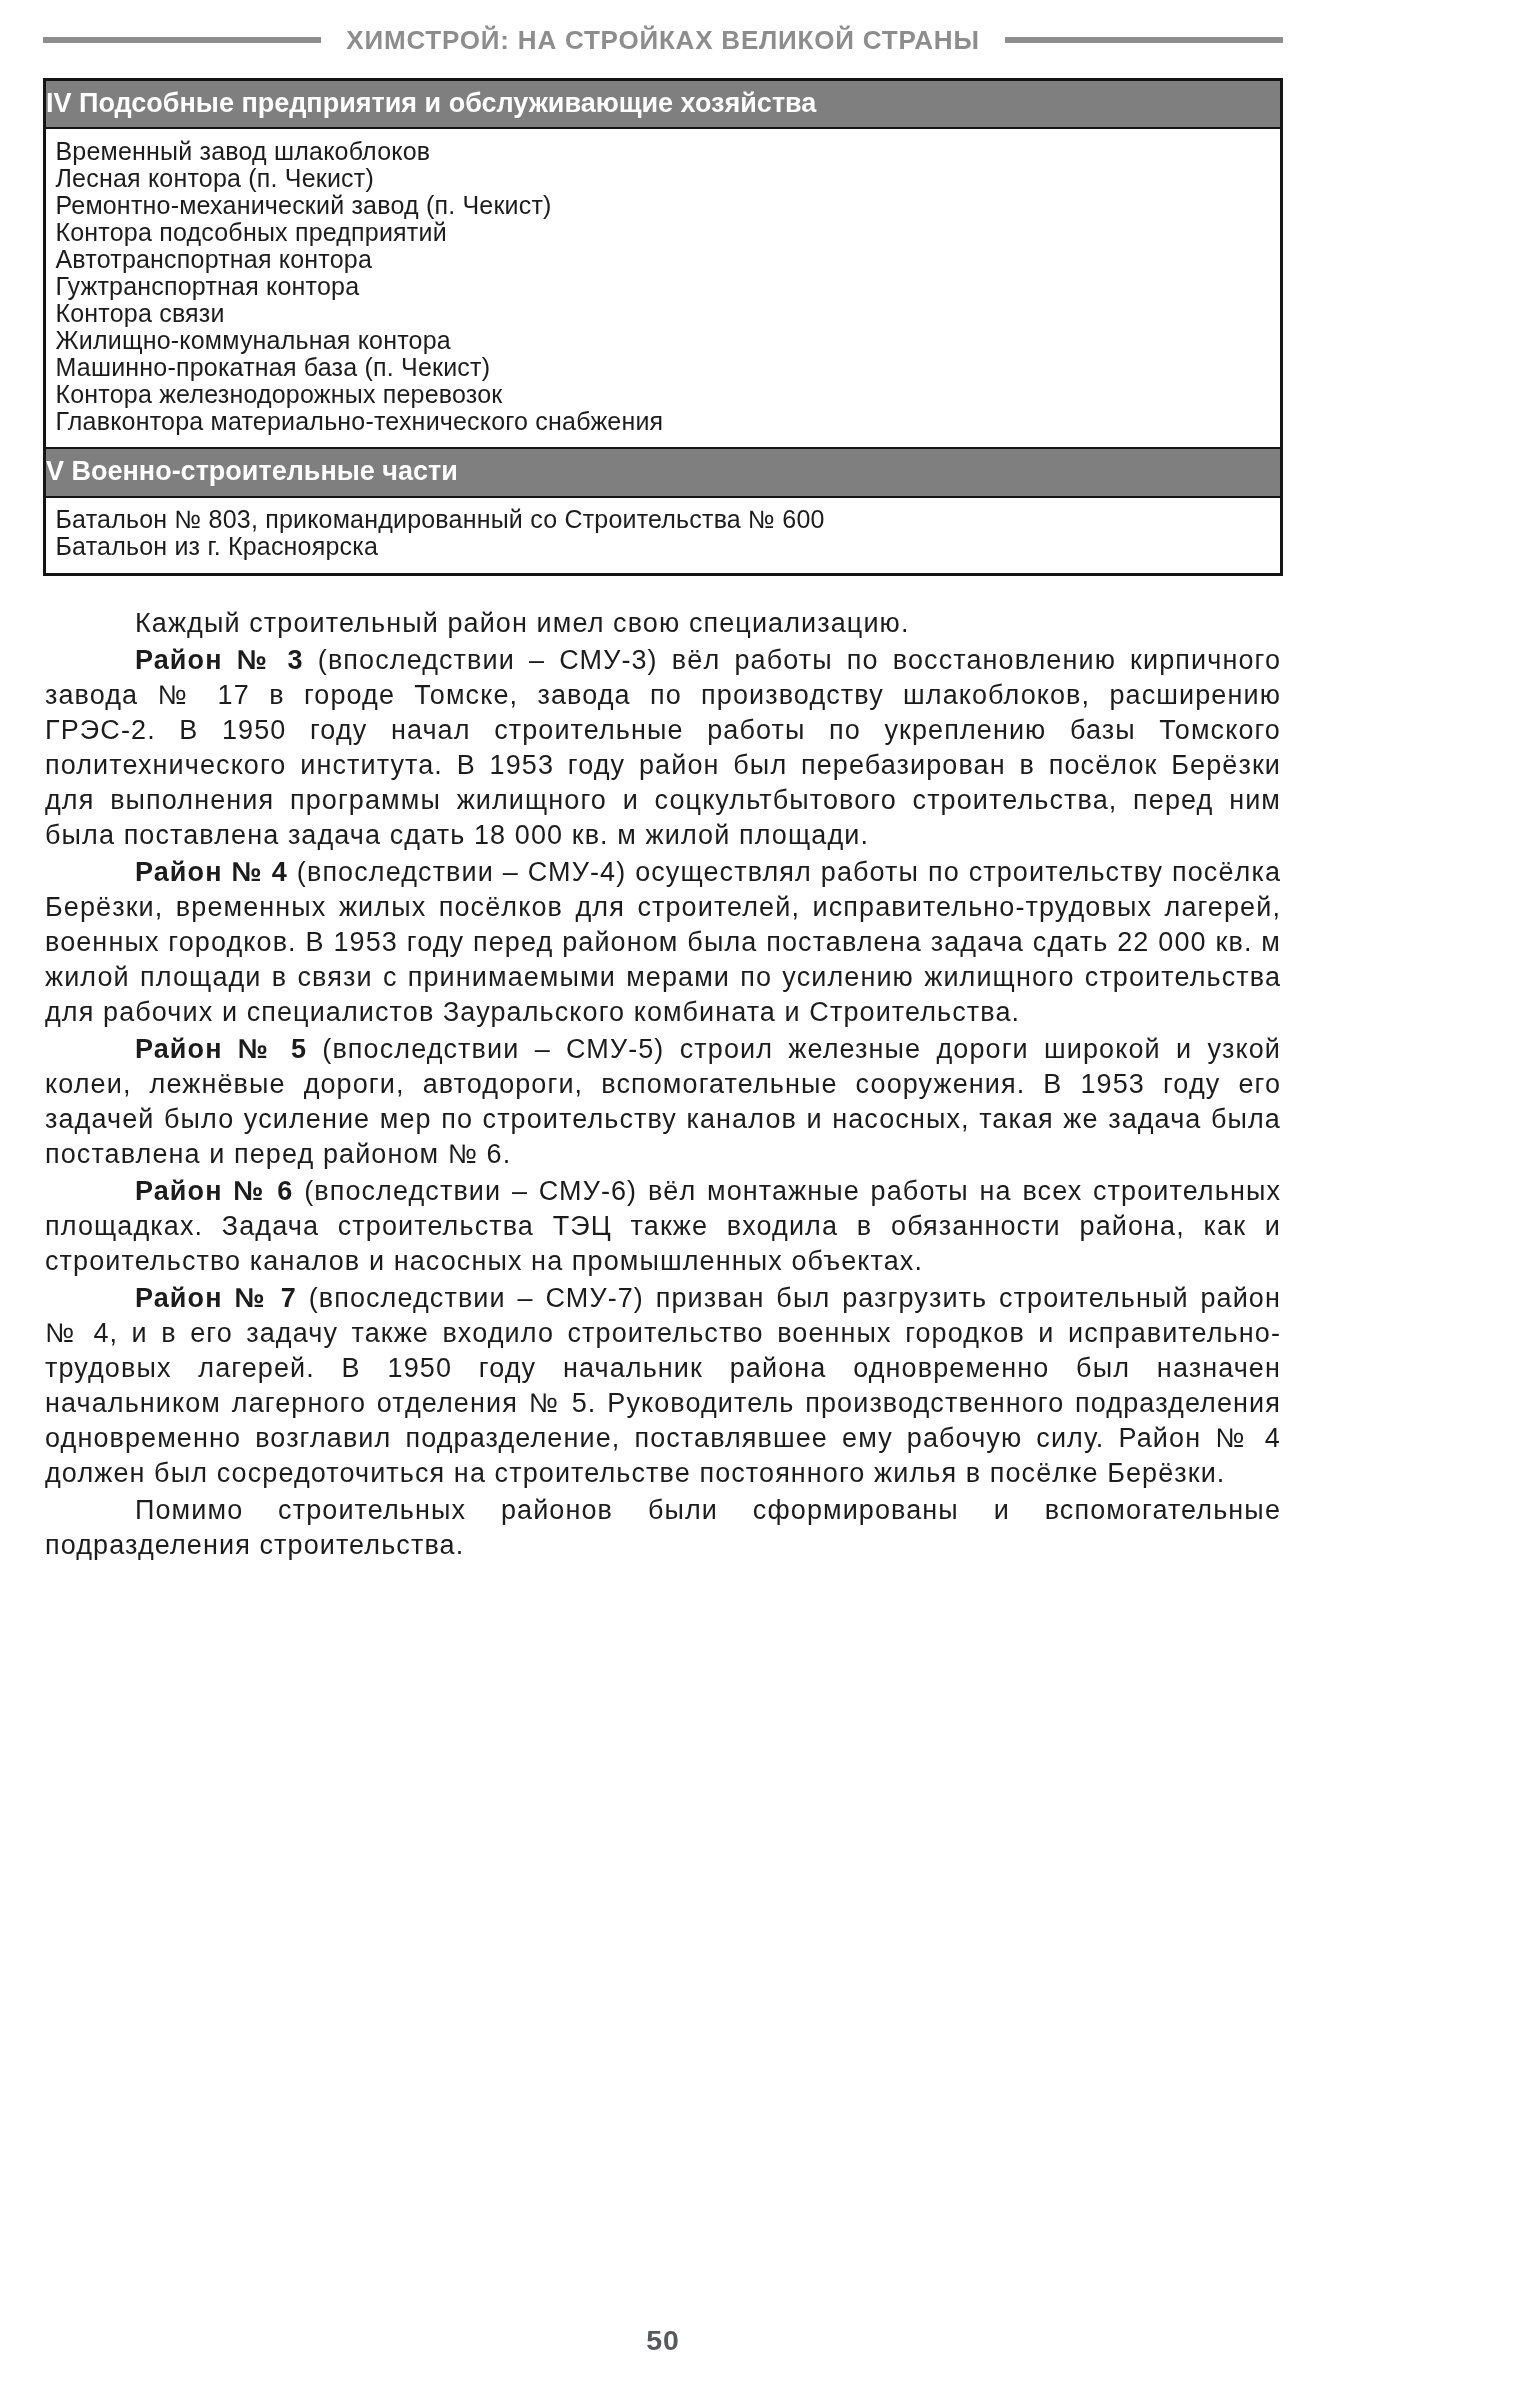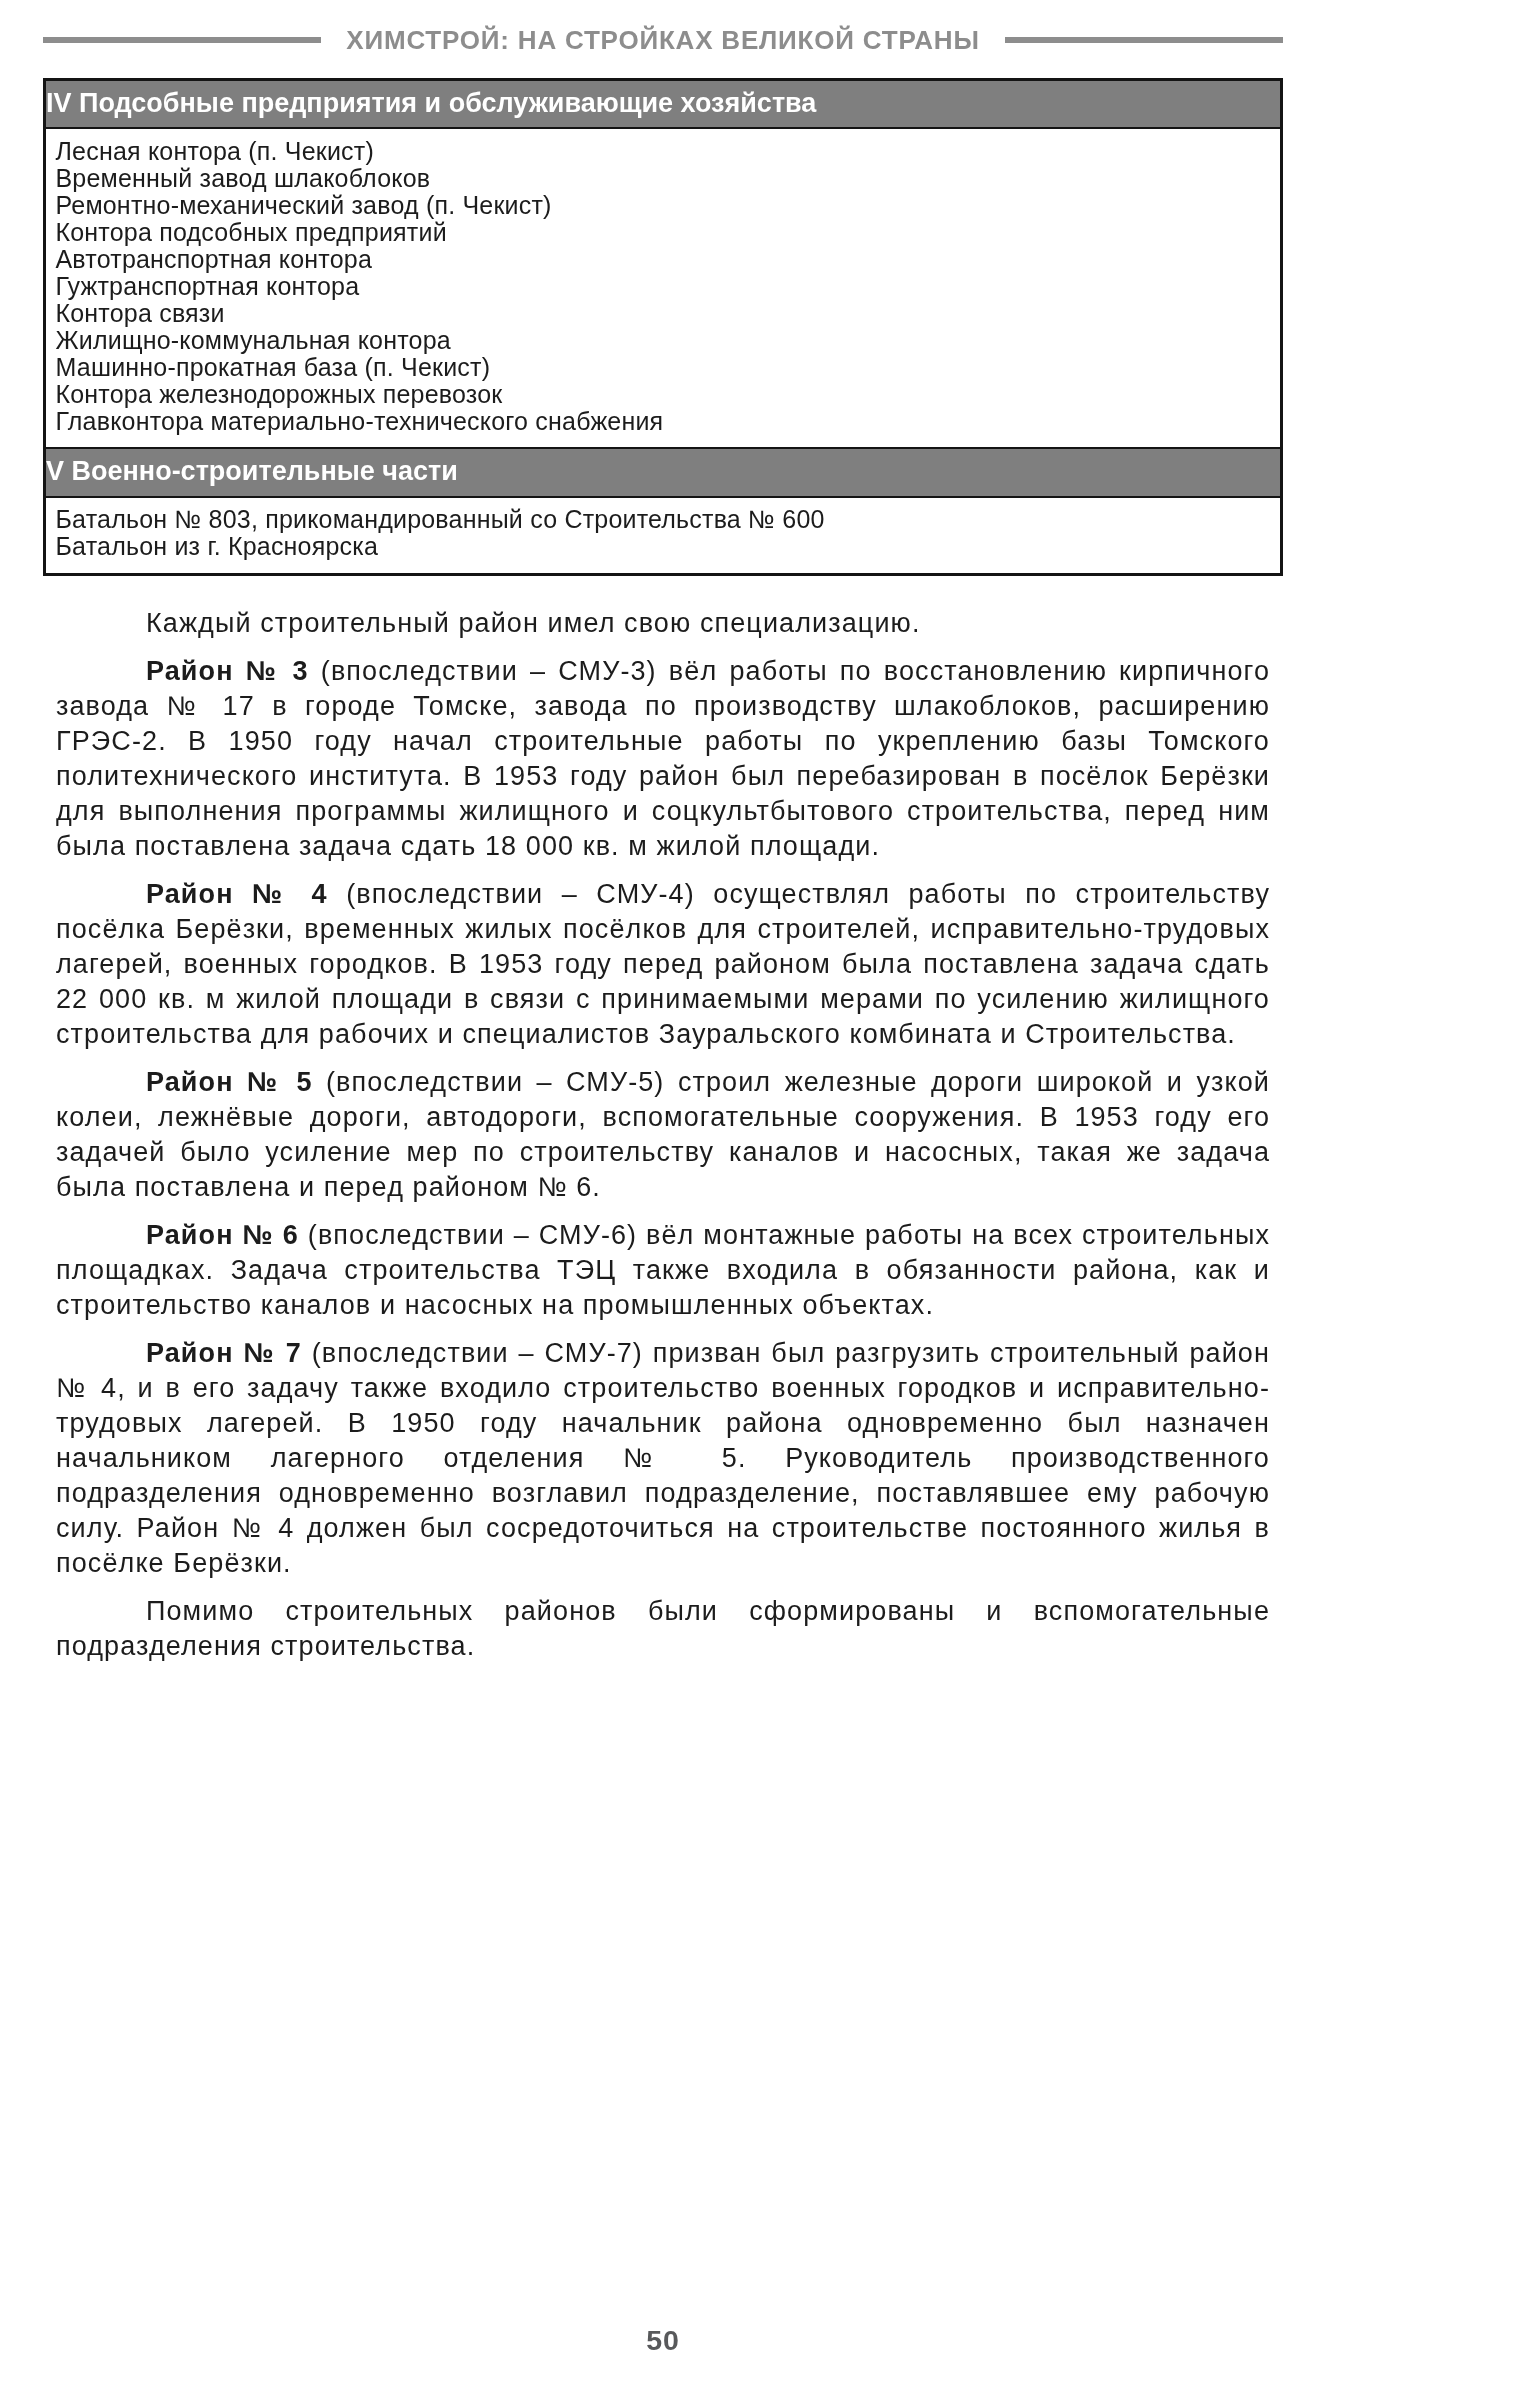--- a/index.html
+++ b/index.html
@@ -66,21 +66,21 @@
   
   .content {
     margin-top: 30px;
     font-size: 27px;
     line-height: 35px;
     color: var(--body-text);
     text-align: justify;
     letter-spacing: 1.1px;
   }
   .content p {
-    margin: 13px;
+    margin: 2px;
     text-indent: 90px;
   }
   .content p b { font-weight: bold; }
   
   .page-number {
     position: absolute;
     left: 0;
     right: 0;
     bottom: 44px;
     text-align: center;
@@ -98,22 +98,22 @@
   <div class="running-header">
     <span class="rh-rule"></span>
     <span class="rh-title">ХИМСТРОЙ: НА СТРОЙКАХ ВЕЛИКОЙ СТРАНЫ</span>
     <span class="rh-rule"></span>
   </div>
 
   <div class="tbl">
     <div class="tbl-sec">
       <div class="tbl-sec-header">IV Подсобные предприятия и обслуживающие хозяйства</div>
       <div class="tbl-rows">
+        <div class="tbl-row">Временный завод шлакоблоков</div>
         <div class="tbl-row">Лесная контора (п. Чекист)</div>
-        <div class="tbl-row">Временный завод шлакоблоков</div>
         <div class="tbl-row">Ремонтно-механический завод (п. Чекист)</div>
         <div class="tbl-row">Контора подсобных предприятий</div>
         <div class="tbl-row">Автотранспортная контора</div>
         <div class="tbl-row">Гужтранспортная контора</div>
         <div class="tbl-row">Контора связи</div>
         <div class="tbl-row">Жилищно-коммунальная контора</div>
         <div class="tbl-row">Машинно-прокатная база (п. Чекист)</div>
         <div class="tbl-row">Контора железнодорожных перевозок</div>
         <div class="tbl-row">Главконтора материально-технического снабжения</div>
       </div>

